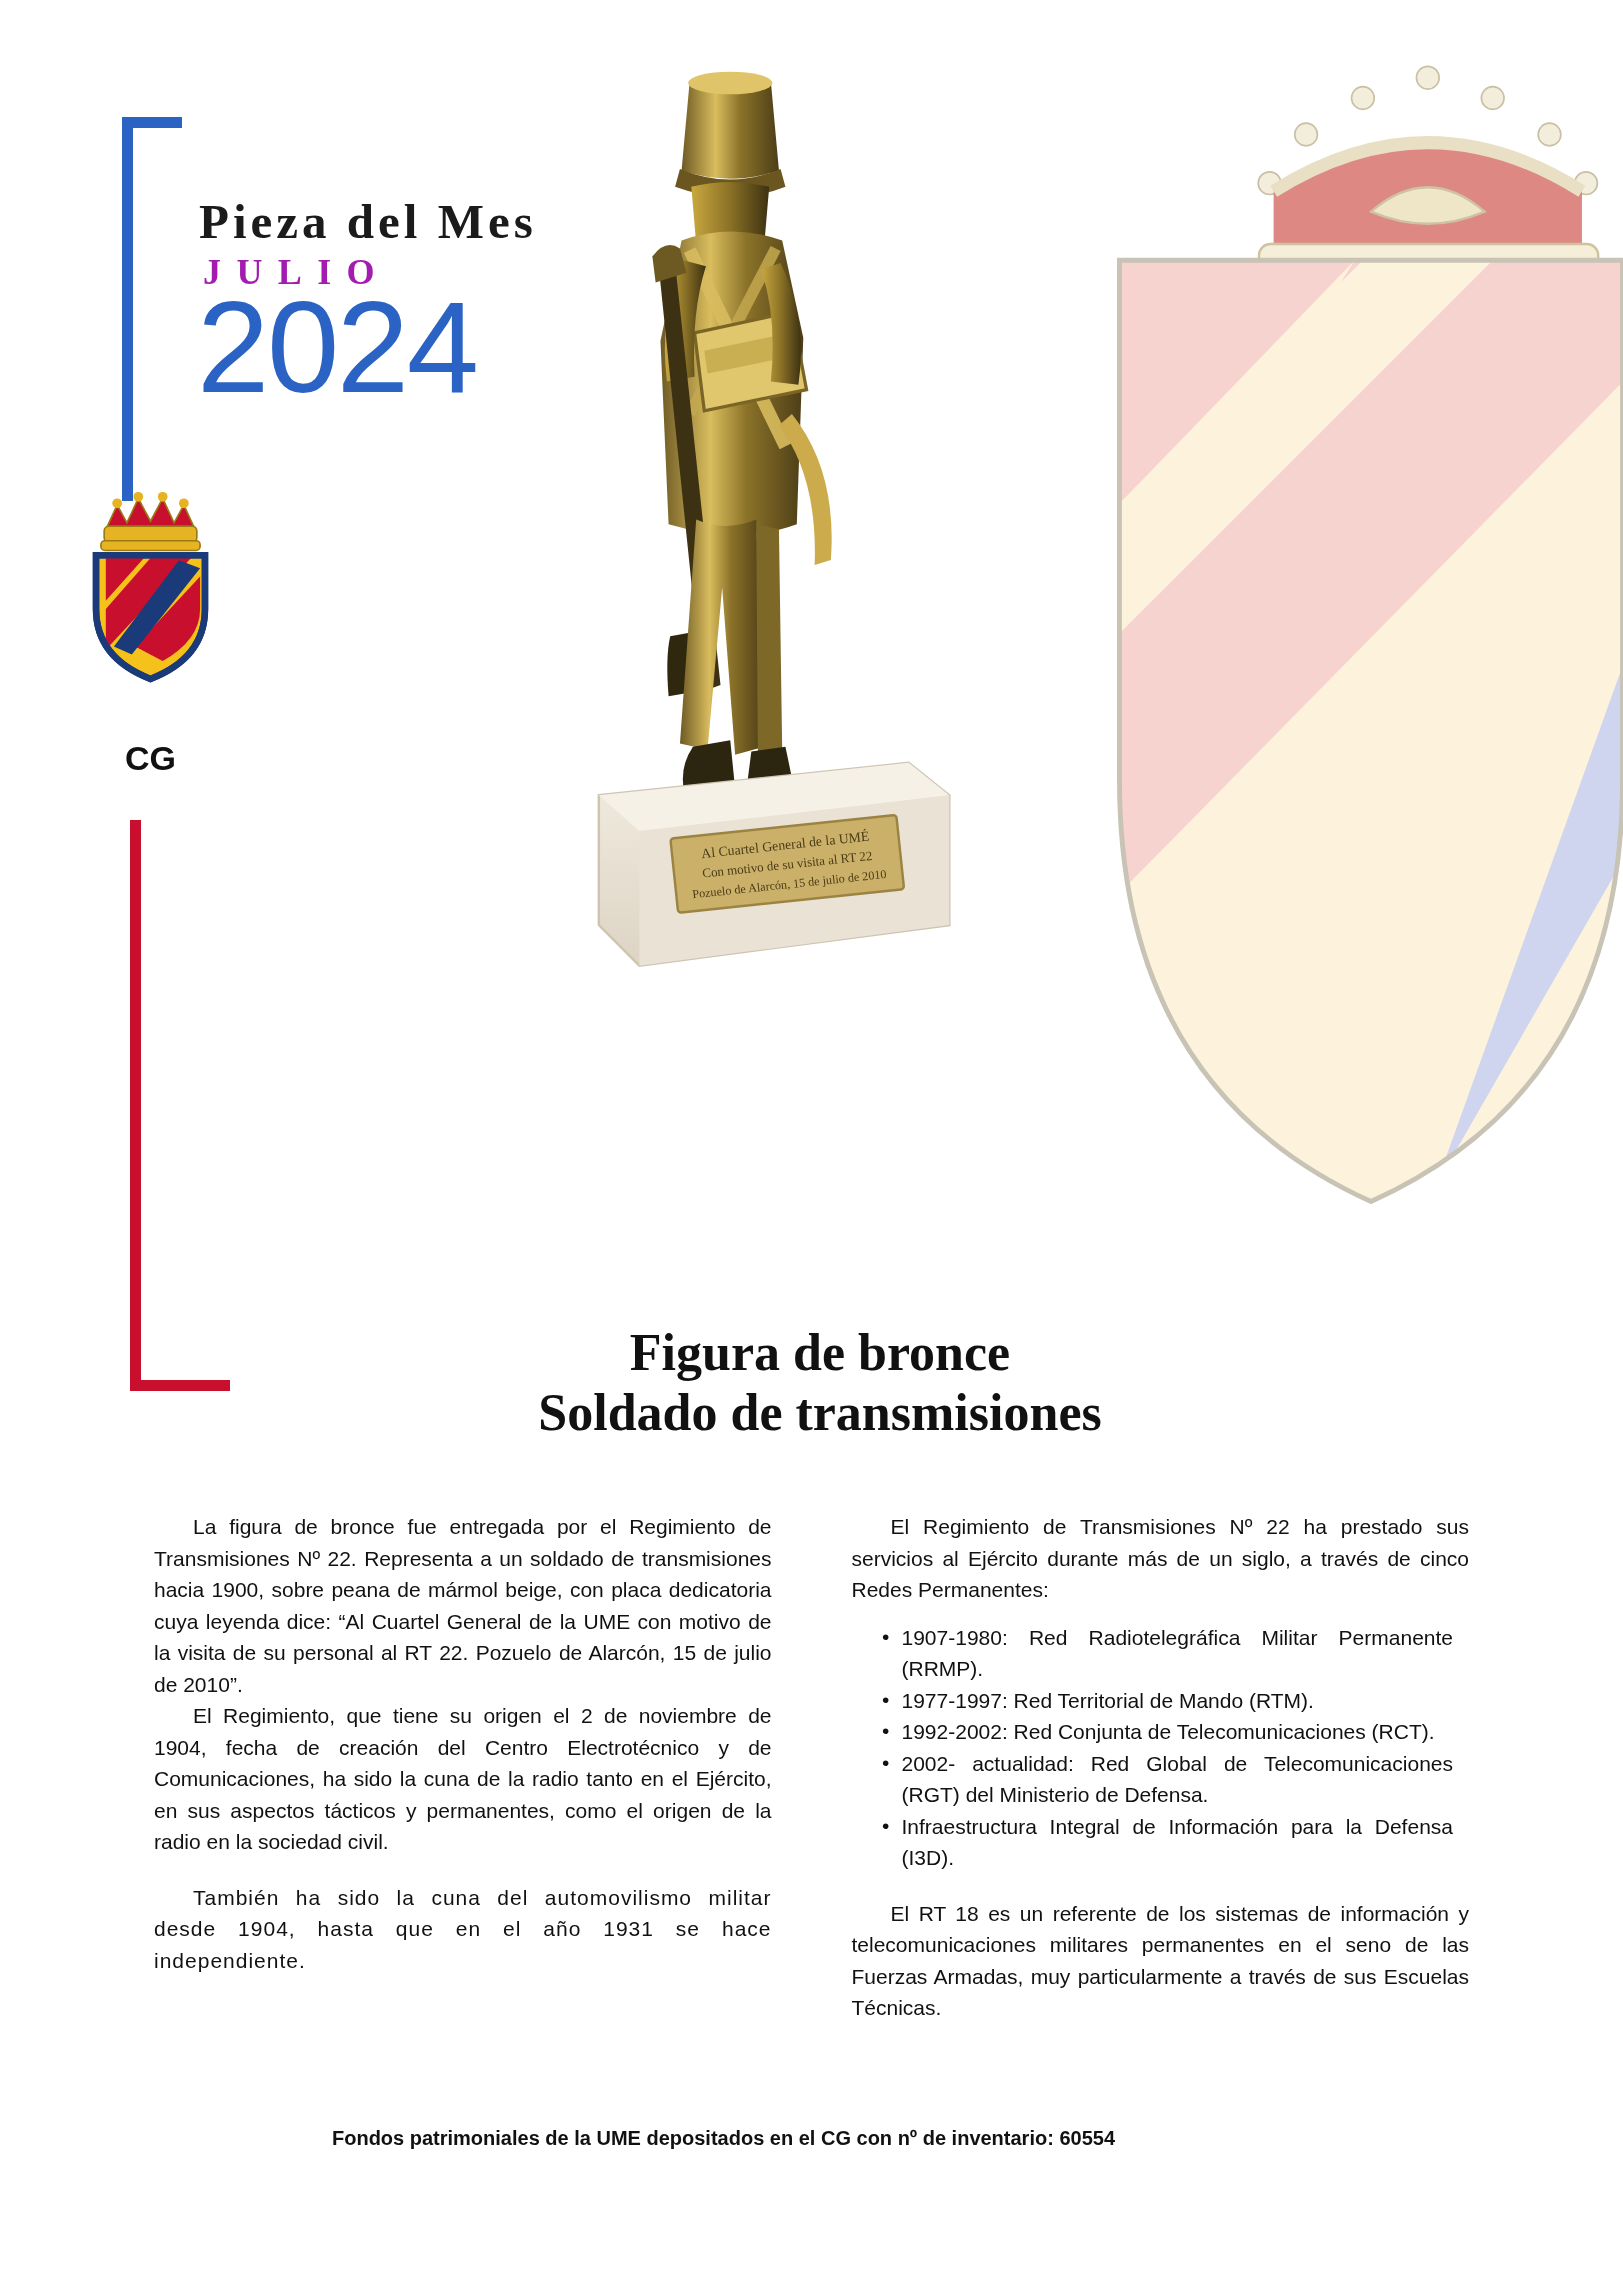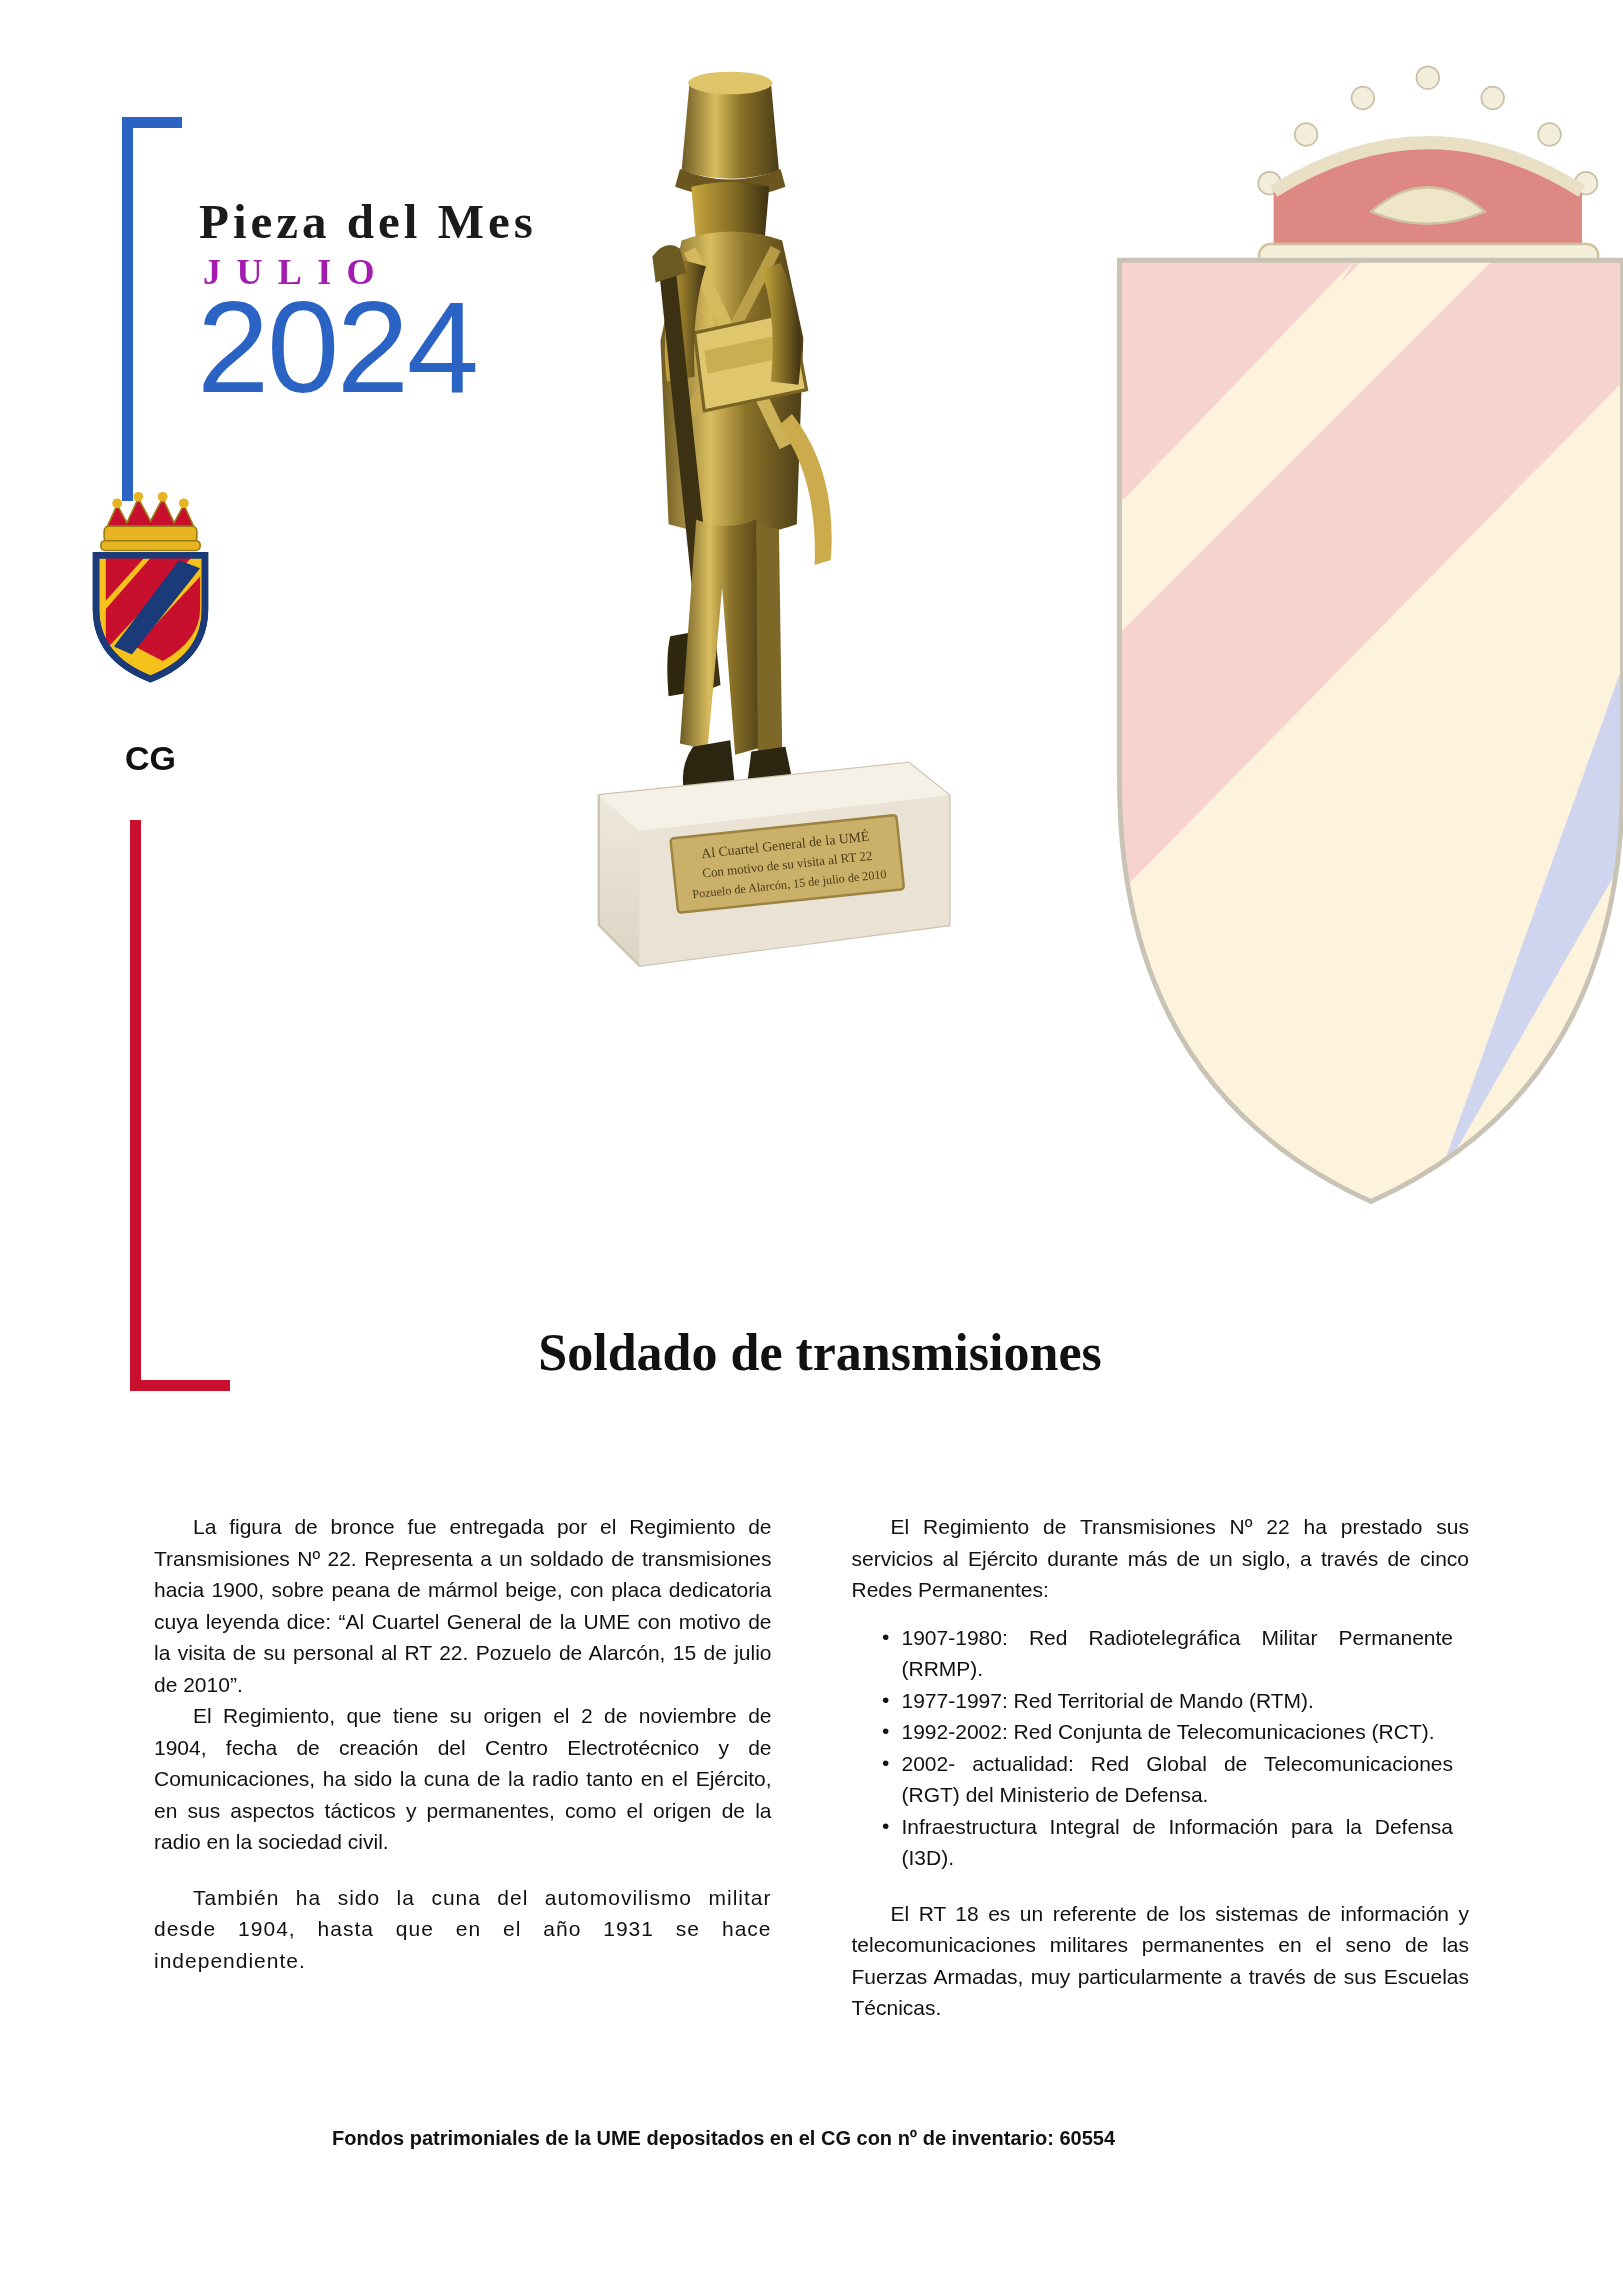--- a/index.html
+++ b/index.html
@@ -326,20 +326,21 @@
     <g transform="rotate(-6 140 970)">
       <rect x="128" y="952" width="280" height="92" rx="4" fill="#cbb06a" stroke="#9b8341" stroke-width="3"></rect>
       <text x="268" y="980" font-family="Liberation Serif, serif" font-size="17" fill="#4a3c15" text-anchor="middle">Al Cuartel General de la UMÉ</text>
       <text x="268" y="1004" font-family="Liberation Serif, serif" font-size="16" fill="#4a3c15" text-anchor="middle">Con motivo de su visita al RT 22</text>
       <text x="268" y="1028" font-family="Liberation Serif, serif" font-size="15" fill="#4a3c15" text-anchor="middle">Pozuelo de Alarcón, 15 de julio de 2010</text>
     </g>
   </svg>
 </div>
 
 <div class="piece-title">
+  <div>Figura de bronce</div>
   <div>Soldado de transmisiones</div>
 </div>
 
 <div class="columns">
 
   <div class="col">
     <p class="indent">La figura de bronce fue entregada por el Regimiento de Transmisiones Nº 22. Representa a un soldado de transmisiones hacia 1900, sobre peana de mármol beige, con placa dedicatoria cuya leyenda dice: “Al Cuartel General de la UME con motivo de la visita de su personal al RT 22. Pozuelo de Alarcón, 15 de julio de 2010”.</p>
     <p class="indent">El Regimiento, que tiene su origen el 2 de noviembre de 1904, fecha de creación del Centro Electrotécnico y de Comunicaciones, ha sido la cuna de la radio tanto en el Ejército, en sus aspectos tácticos y permanentes, como el origen de la radio en la sociedad civil.</p>
     <p class="indent gap wide-sp">También ha sido la cuna del automovilismo militar desde 1904, hasta que en el año 1931 se hace independiente.</p>
   </div>

